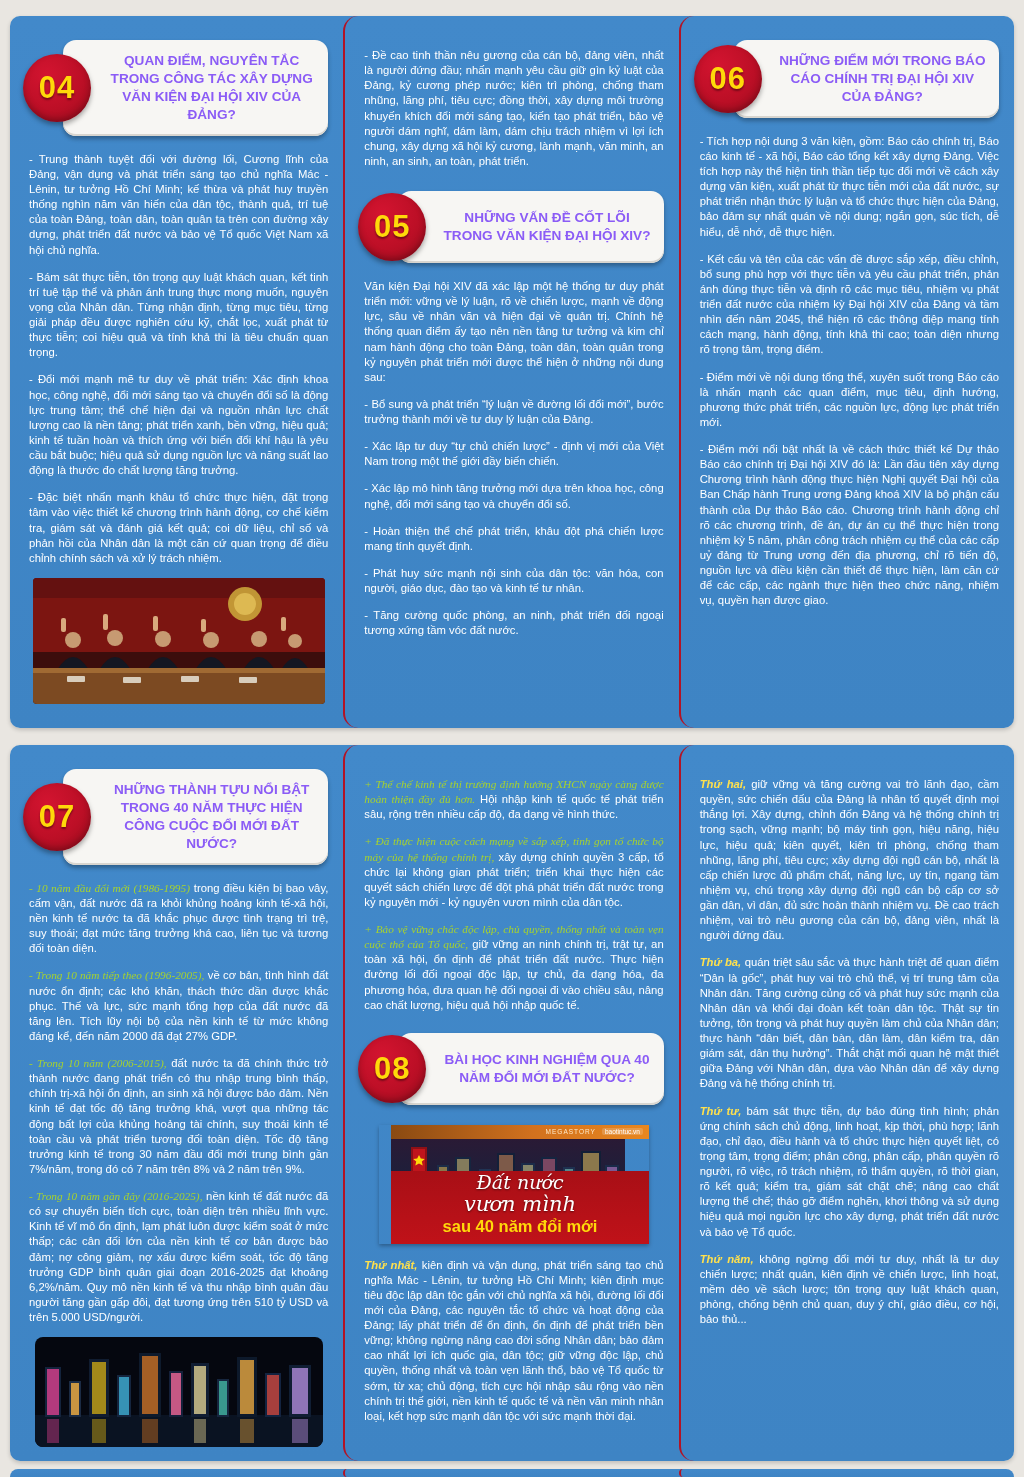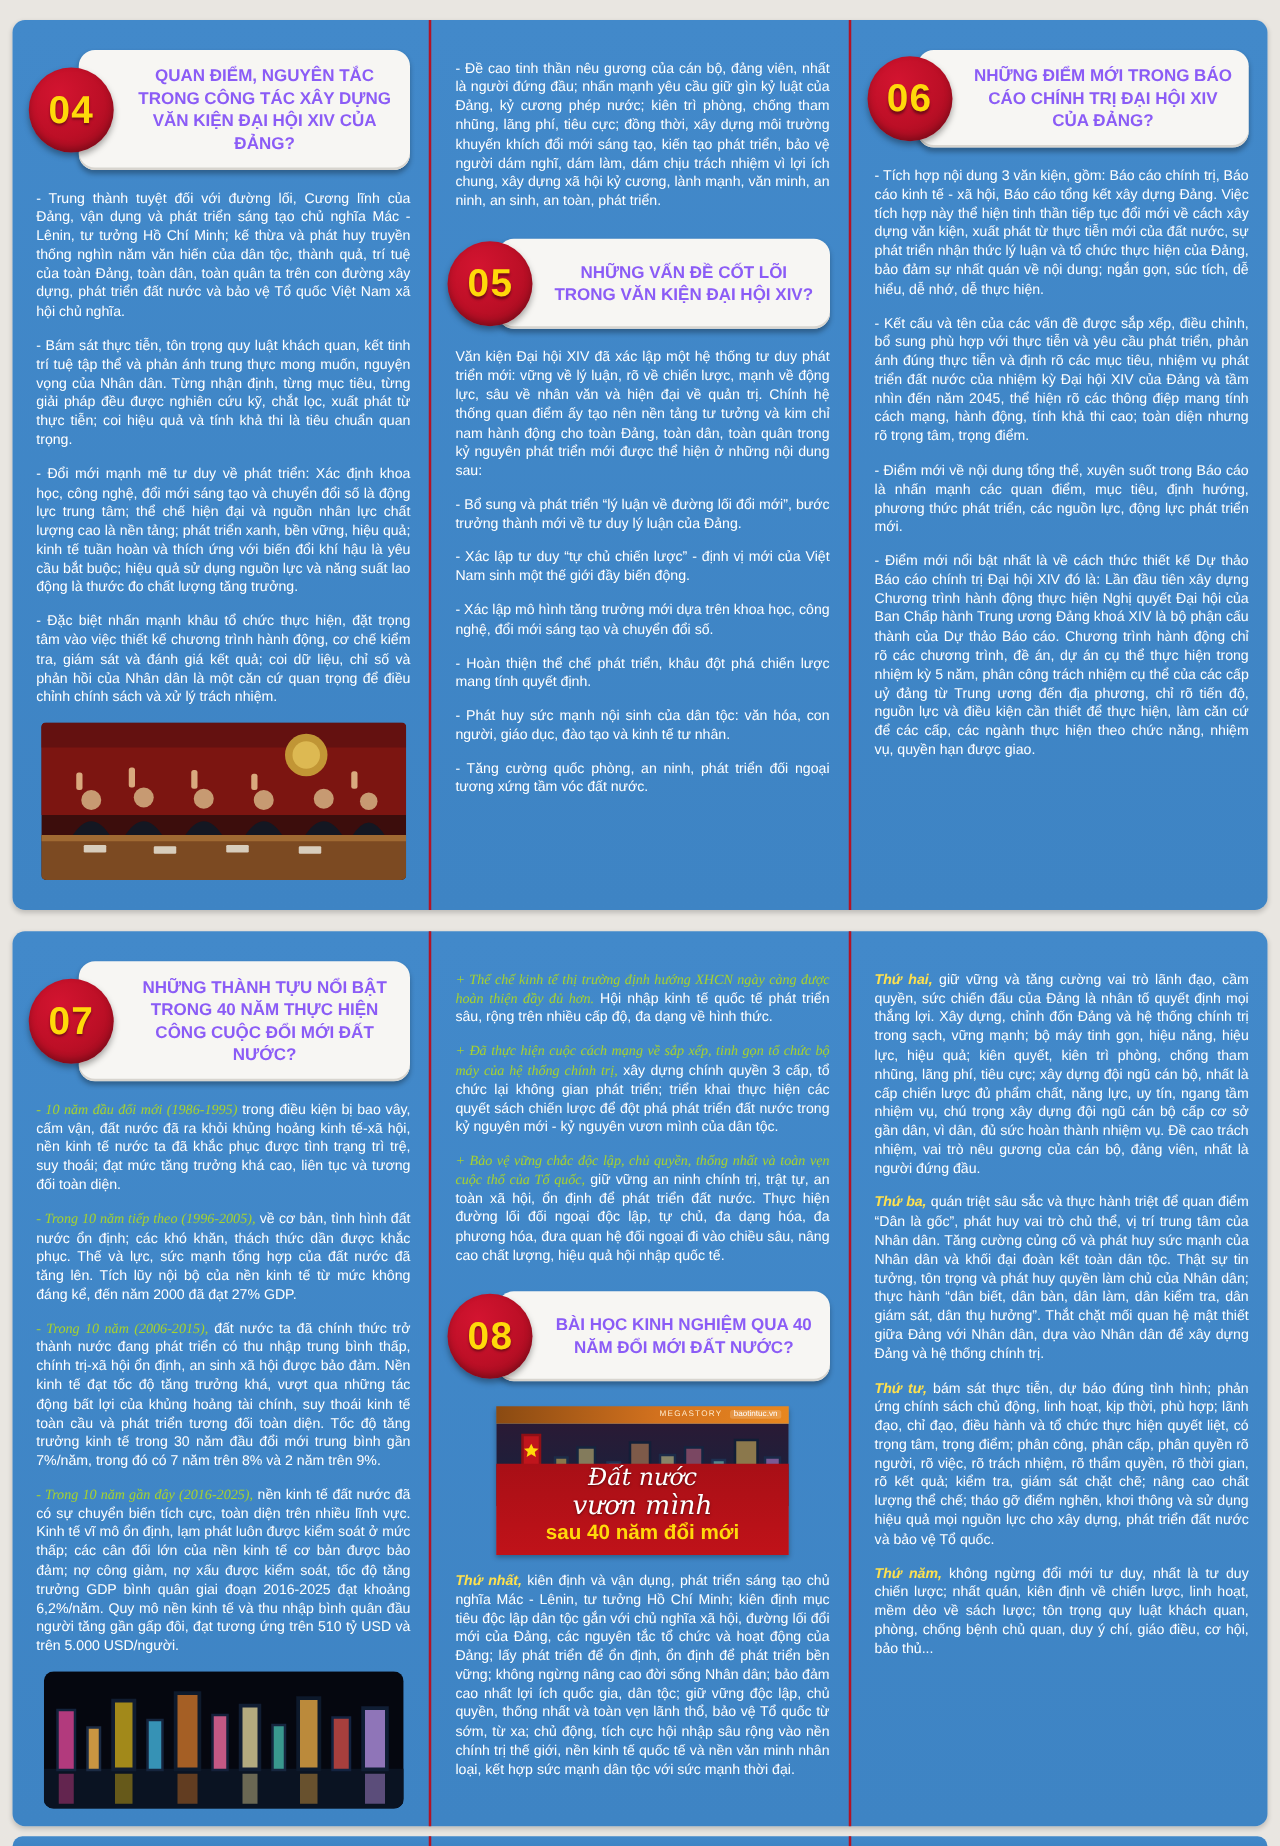--- a/index.html
+++ b/index.html
@@ -10,21 +10,21 @@
   }
   .panel{
     position:absolute;left:10px;width:1004px;
     background:linear-gradient(180deg,#4289ca 0%,#3e84c4 100%);
     border-radius:10px;display:flex;box-shadow:0 2px 4px rgba(0,0,0,.18);
   }
   .panel-top{top:16px;height:712px;}
   .panel-bottom{top:745px;height:716px;}
   .panel-sliver{top:1469px;height:8px;border-radius:8px 8px 0 0;box-shadow:none;}
   .col{flex:1 1 0;min-width:0;padding:20px 15px 10px 19px;box-sizing:border-box;}
-  .col + .col{border-left:2px solid #b31325;}
+  .col + .col{border-left:2px solid #b31325;border-radius:15px;}
   .panel-sliver .col{padding:0;}
 
   .sec-header{position:relative;margin:4px 0 16px 0;}
   .badge{
     position:absolute;left:-6px;top:50%;transform:translateY(-50%);
     width:68px;height:68px;border-radius:50%;
     background:radial-gradient(circle at 36% 30%, #d31430 0%, #bc0f26 55%, #940c1c 100%);
     box-shadow:0 3px 5px rgba(0,0,0,.35), inset 0 -3px 6px rgba(0,0,0,.25);
     display:flex;align-items:center;justify-content:center;z-index:2;
   }
@@ -45,21 +45,21 @@
   }
   p.body.first{margin-top:12px;}
   .lead-green{color:#a6d22f;font-style:italic;font-family:Liberation Serif, serif;}
   .lead-yellow{color:#ffe14d;font-style:italic;font-weight:bold;}
 
   .photo{margin:6px auto 0 auto;border-radius:4px;overflow:hidden;display:block;}
   .photo svg{display:block;}
   .photo-meeting{width:292px;}
   .photo-city{width:288px;border-radius:8px;}
 
-  .photo-card{width:234px;margin:20px auto 14px auto;box-shadow:0 2px 4px rgba(0,0,0,.3);}
+  .photo-card{width:258px;margin:20px auto 14px auto;box-shadow:0 2px 4px rgba(0,0,0,.3);padding-left:12px;}
   .brand-bar{
     height:14px;background:linear-gradient(90deg,#8a4a12,#d2711e 55%,#e8871f);
     display:flex;align-items:center;justify-content:flex-end;gap:6px;padding:0 6px;
   }
   .brand-bar .bl{color:#ffe9c8;font-size:6.5px;letter-spacing:1px;}
   .brand-bar .br{color:#ffffff;font-size:6.5px;background:rgba(255,255,255,.18);padding:0 3px;border-radius:2px;}
   .caption-band{
     background:linear-gradient(180deg,#a80f16,#c01219);
     text-align:center;padding:2px 4px 7px 4px;margin-top:-34px;position:relative;
   }
@@ -131,21 +131,21 @@
   <div class="col">
     <p class="body first">- Đề cao tinh thần nêu gương của cán bộ, đảng viên, nhất là người đứng đầu; nhấn mạnh yêu cầu giữ gìn kỷ luật của Đảng, kỷ cương phép nước; kiên trì phòng, chống tham nhũng, lãng phí, tiêu cực; đồng thời, xây dựng môi trường khuyến khích đổi mới sáng tạo, kiến tạo phát triển, bảo vệ người dám nghĩ, dám làm, dám chịu trách nhiệm vì lợi ích chung, xây dựng xã hội kỷ cương, lành mạnh, văn minh, an ninh, an sinh, an toàn, phát triển.</p>
     <div class="sec-header" style="margin-top:22px;">
       <div class="badge">
           <span>05</span>
         </div>
       <div class="title-card">NHỮNG VẤN ĐỀ CỐT LÕI TRONG VĂN KIỆN ĐẠI HỘI XIV?</div>
     </div>
     <p class="body first">Văn kiện Đại hội XIV đã xác lập một hệ thống tư duy phát triển mới: vững về lý luận, rõ về chiến lược, mạnh về động lực, sâu về nhân văn và hiện đại về quản trị. Chính hệ thống quan điểm ấy tạo nên nền tảng tư tưởng và kim chỉ nam hành động cho toàn Đảng, toàn dân, toàn quân trong kỷ nguyên phát triển mới được thể hiện ở những nội dung sau:</p>
     <p class="body">- Bổ sung và phát triển “lý luận về đường lối đổi mới”, bước trưởng thành mới về tư duy lý luận của Đảng.</p>
-    <p class="body">- Xác lập tư duy “tự chủ chiến lược” - định vị mới của Việt Nam sinh một thế giới đầy biến động.</p>
+    <p class="body">- Xác lập tư duy “tự chủ chiến lược” - định vị mới của Việt Nam trong một thế giới đầy biến chiến.</p>
     <p class="body">- Xác lập mô hình tăng trưởng mới dựa trên khoa học, công nghệ, đổi mới sáng tạo và chuyển đổi số.</p>
     <p class="body">- Hoàn thiện thể chế phát triển, khâu đột phá chiến lược mang tính quyết định.</p>
     <p class="body">- Phát huy sức mạnh nội sinh của dân tộc: văn hóa, con người, giáo dục, đào tạo và kinh tế tư nhân.</p>
     <p class="body">- Tăng cường quốc phòng, an ninh, phát triển đối ngoại tương xứng tầm vóc đất nước.</p>
   </div>
 
   <div class="col">
     <div class="sec-header">
       <div class="badge">
           <span>06</span>

